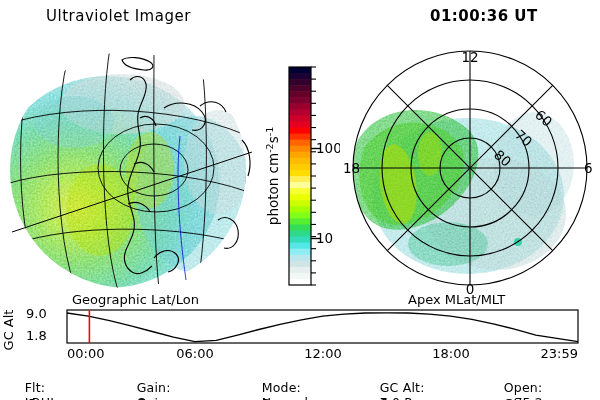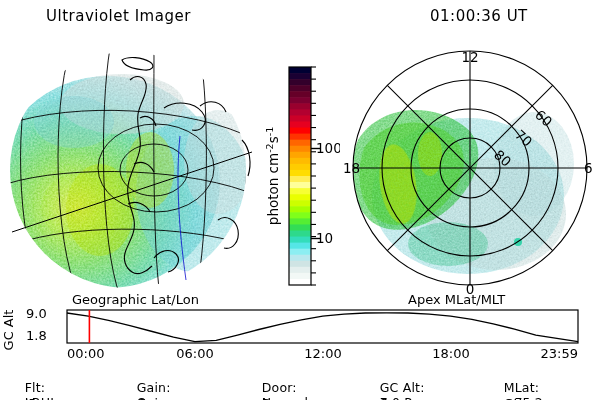--- a/index.html
+++ b/index.html
@@ -23,21 +23,21 @@
   .hdr {
     position: absolute;
     top: 7px;
     font-size: 15px;
     letter-spacing: 0.5px;
     white-space: pre;
     font-weight: 400;
   }
   #hdr-title { left: 46px; }
   #hdr-date  { left: 272px; }
-  #hdr-time  { left: 430px; }
+  #hdr-time  { left: 430px; font-weight: bold; }
 
   
   .panel { position: absolute; }
 
   #geo-panel   { left: 4px;   top: 44px;  width: 256px; height: 252px; }
   #apex-panel  { left: 338px; top: 44px;  width: 262px; height: 252px; }
   #cbar-panel  { left: 258px; top: 58px;  width: 82px;  height: 236px; }
   #orbit-panel { left: 0px;   top: 292px; width: 600px; height: 68px; }
 
   
@@ -294,29 +294,29 @@
 
   <div class="status status-r1 c1">
     <span>Flt:</span>
     <span>LBHL</span>
   </div>
   <div class="status status-r1 c2">
     <span>Gain:</span>
     <span>Open</span>
   </div>
   <div class="status status-r1 c3">
-    <span>Door:</span>
+    <span>Mode:</span>
     <span>Normal</span>
   </div>
   <div class="status status-r1 c4">
     <span>GC Alt:</span>
     <span>7.0 Re</span>
   </div>
   <div class="status status-r1 c5">
-    <span>MLat:</span>
+    <span>Open:</span>
     <span>−75.2</span>
   </div>
 
   <div class="status status-r2 c1">
     <span>IP:</span>
     
   </div>
   <div class="status status-r2 c2">
     <span>Gain:</span>
     

